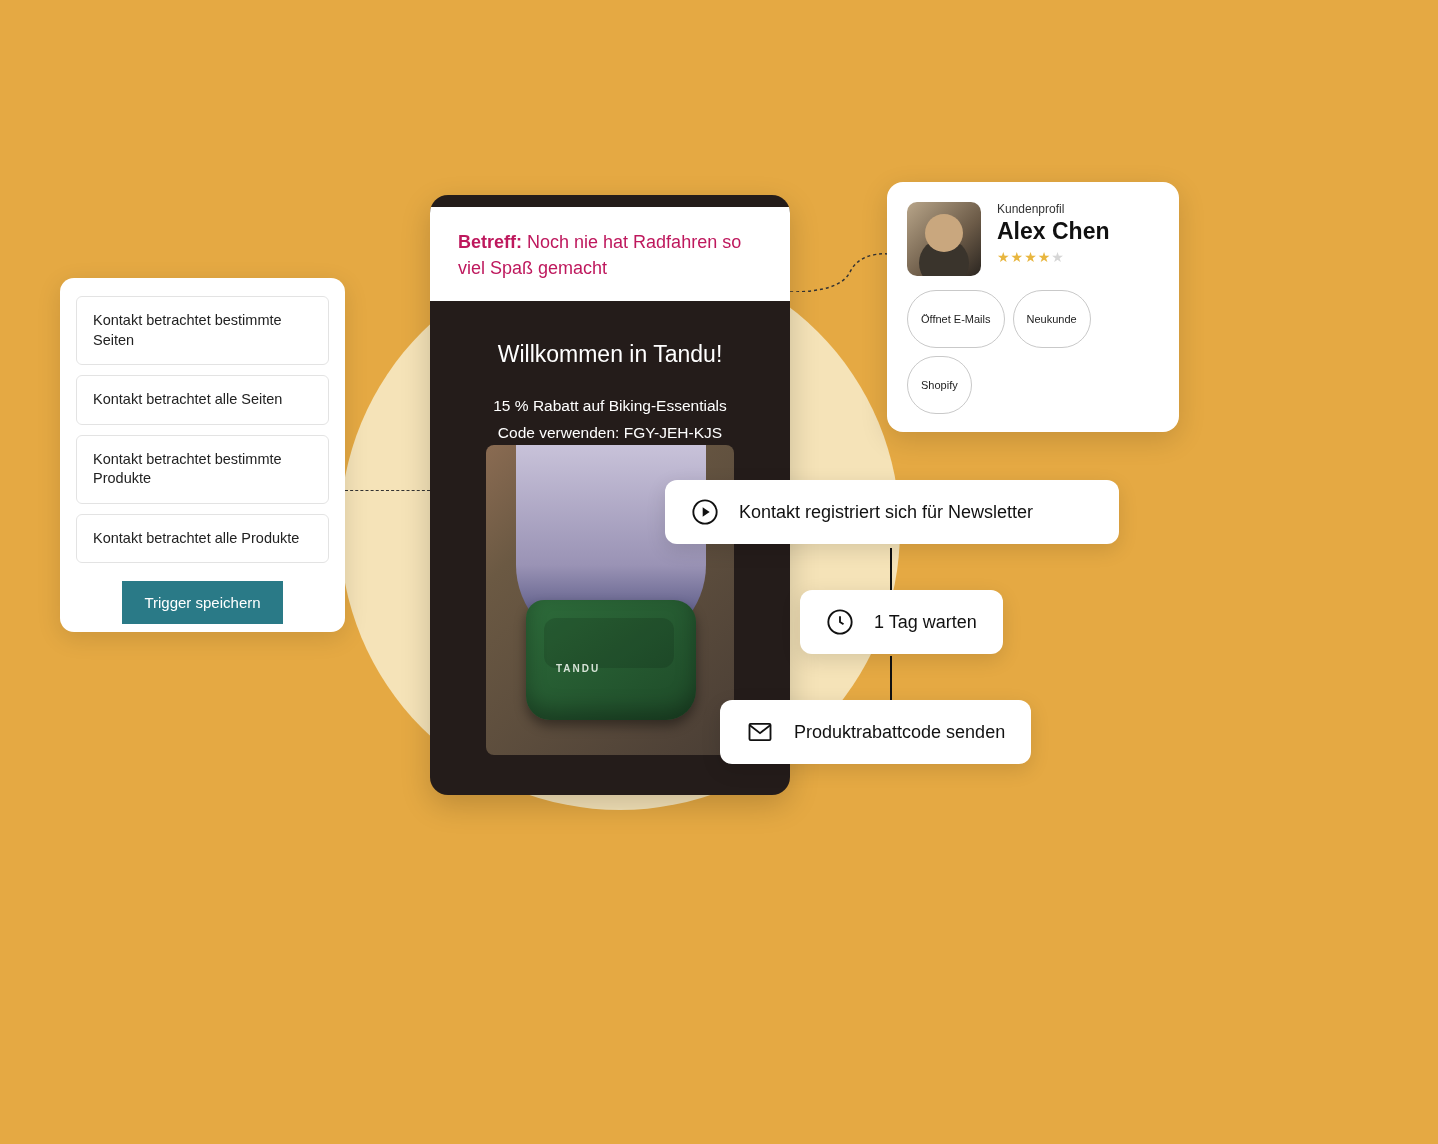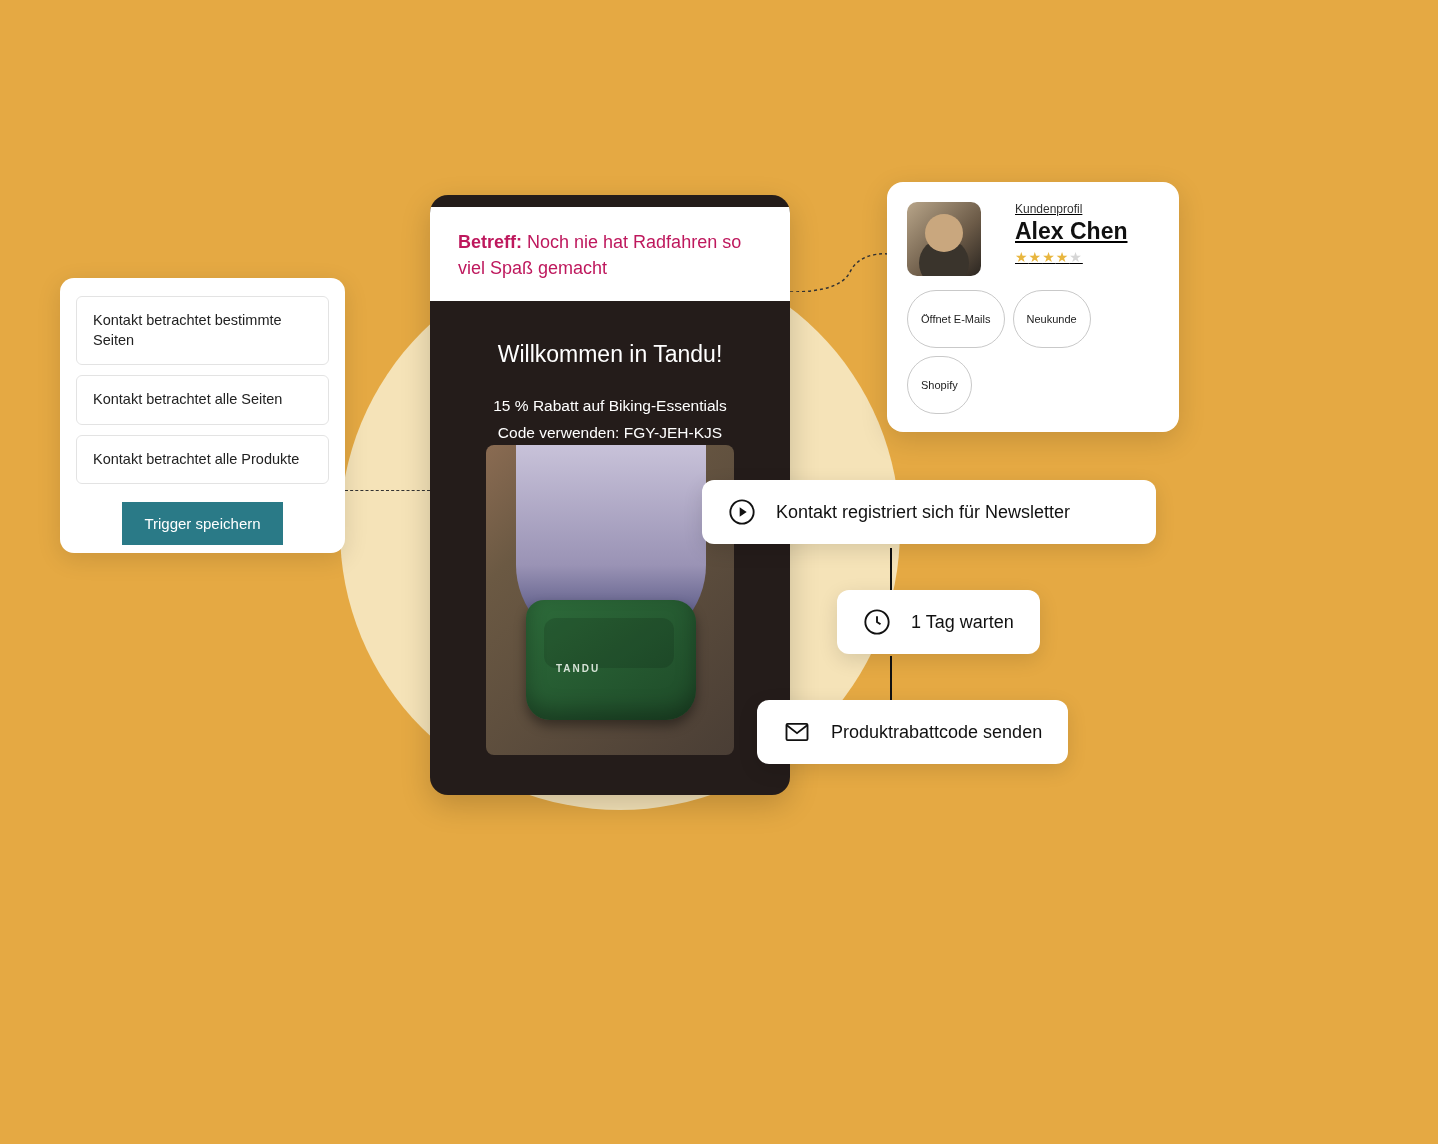--- a/index.html
+++ b/index.html
@@ -154,23 +154,22 @@
     top: 182px;
     width: 292px;
     background: #fff;
     border-radius: 16px;
     padding: 20px 20px 18px;
     box-shadow: 0 8px 28px rgba(0,0,0,0.14);
     z-index: 3;
   }
   .profile-top {
     display: flex;
-    gap: 34px;
+    gap: 16px;
     margin-bottom: 14px;
-    text-decoration: underline;
   }
   .avatar {
     width: 74px; height: 74px;
     border-radius: 10px;
     background: linear-gradient(135deg, #b8a589 0%, #6b5a47 60%, #2a2520 100%);
     position: relative;
     flex-shrink: 0;
     overflow: hidden;
   }
   .avatar::after {
@@ -212,21 +211,20 @@
     background: #fff;
     border-radius: 12px;
     padding: 18px 26px;
     display: flex;
     align-items: center;
     gap: 20px;
     font-size: 18px;
     color: #111;
     box-shadow: 0 6px 20px rgba(0,0,0,0.12);
     z-index: 4;
-    margin-left: 37px;
   }
   .step svg { width: 28px; height: 28px; flex-shrink: 0; }
   .step-1 { left: 665px; top: 480px; width: 454px; }
   .step-2 { left: 800px; top: 590px; }
   .step-3 { left: 720px; top: 700px; text-align: center; }
 
   .connector {
     position: absolute;
     width: 2px;
     background: #111;
@@ -259,20 +257,21 @@
 
 <div class="dash dash-left"></div>
 <svg class="dash-right-curve" viewBox="0 0 100 40">
   <path d="M0 40 Q 50 40 60 20 Q 70 0 100 2" fill="none" stroke="#333" stroke-width="1.5" stroke-dasharray="3 3"></path>
 </svg>
 
 <div class="trigger-panel">
   <div class="trigger-body">
     <div class="trigger-item">Kontakt betrachtet bestimmte Seiten</div>
     <div class="trigger-item">Kontakt betrachtet alle Seiten</div>
+    <div class="trigger-item">Kontakt betrachtet bestimmte Produkte</div>
     <div class="trigger-item">Kontakt betrachtet alle Produkte</div>
     <button class="trigger-save">Trigger speichern</button>
   </div>
 </div>
 
 <div class="email-card">
   <div class="email-subject">
     <b>Betreff:</b>
     <span> Noch nie hat Radfahren so viel Spaß gemacht</span>
   </div>

